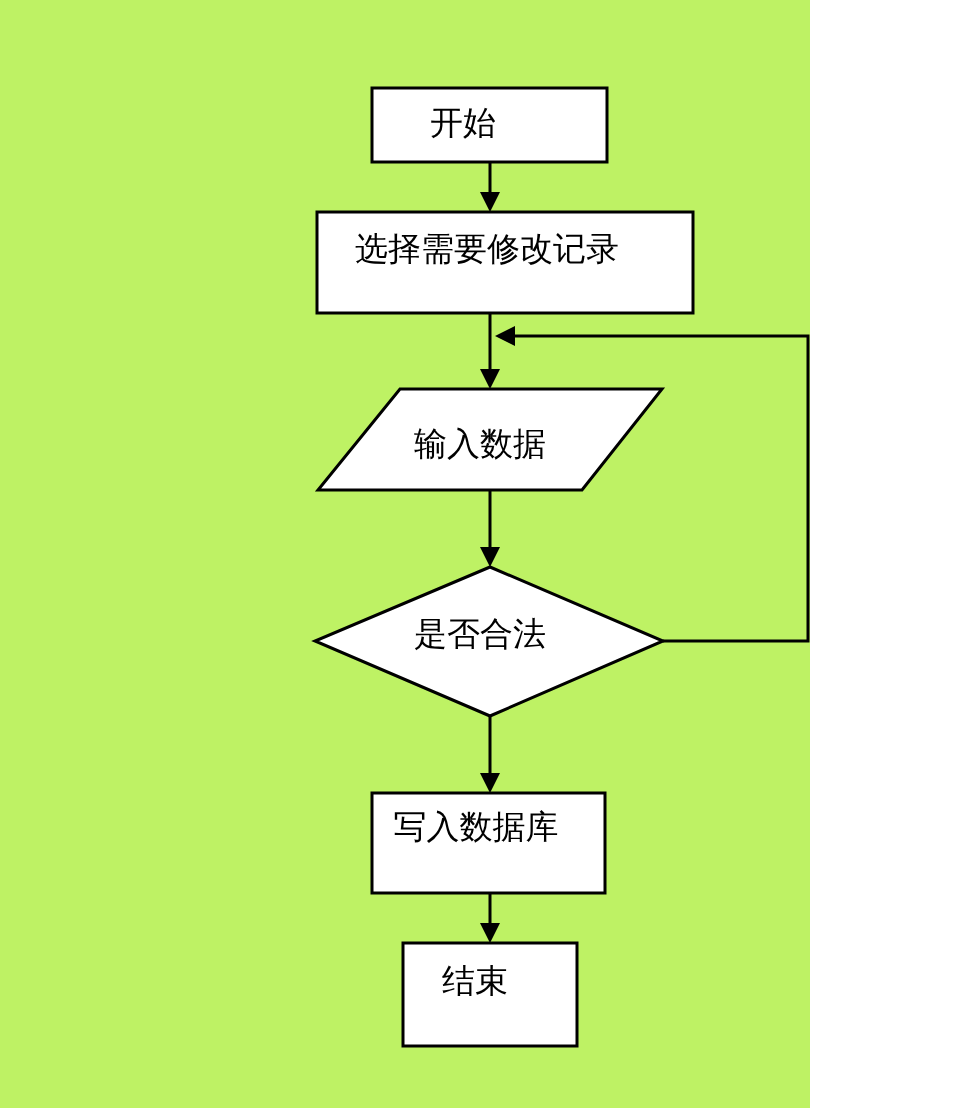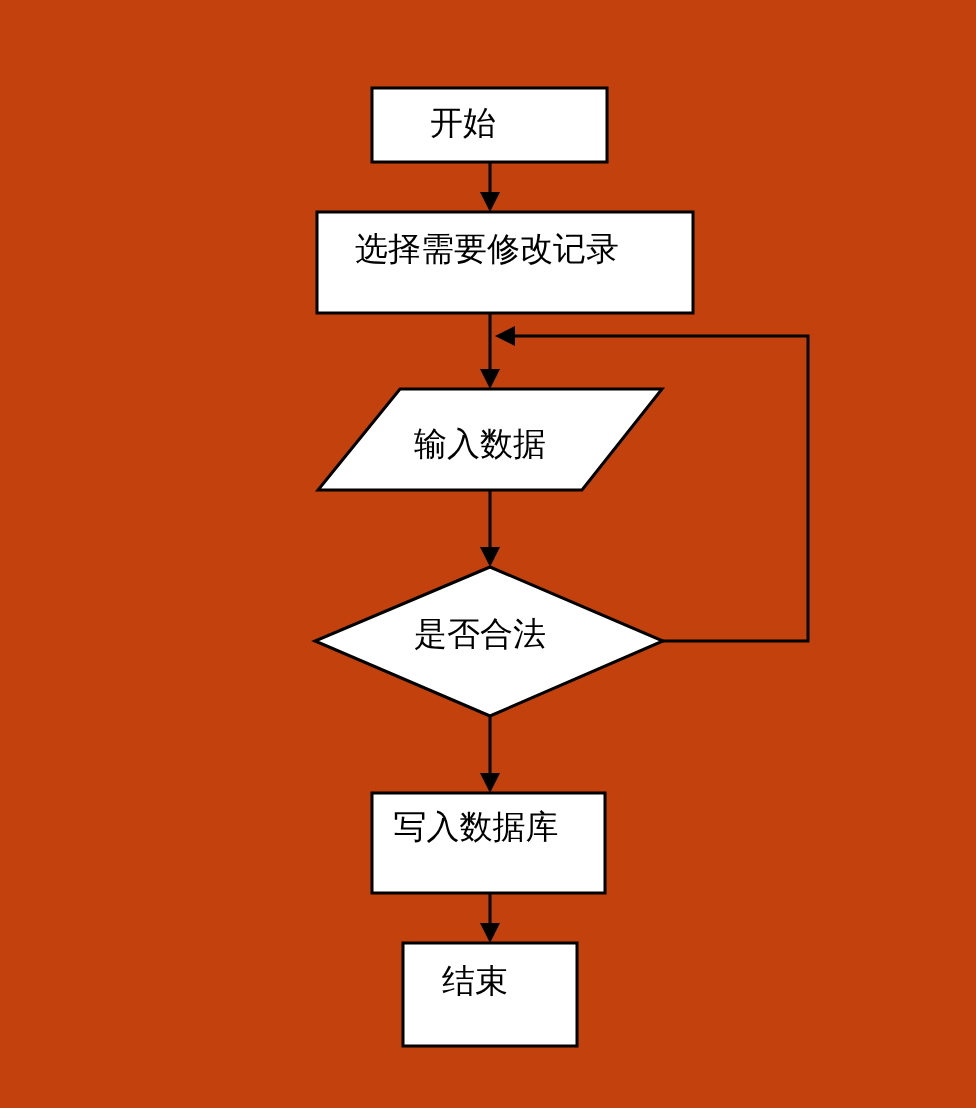--- a/index.html
+++ b/index.html
@@ -2,23 +2,23 @@
 <html><head>
 <meta charset="utf-8">
 <style>
   html, body {
     margin: 0;
     padding: 0;
     background: #ffffff;
   }
   .page {
     position: relative;
-    width: 976px;
+    width: 810px;
     height: 1108px;
-    background: #c2410c;
+    background: #bef264;
     overflow: hidden;
   }
   svg.flowchart {
     position: absolute;
     left: 0;
     top: 0;
   }
   .node-shape {
     fill: #ffffff;
     stroke: #000000;

